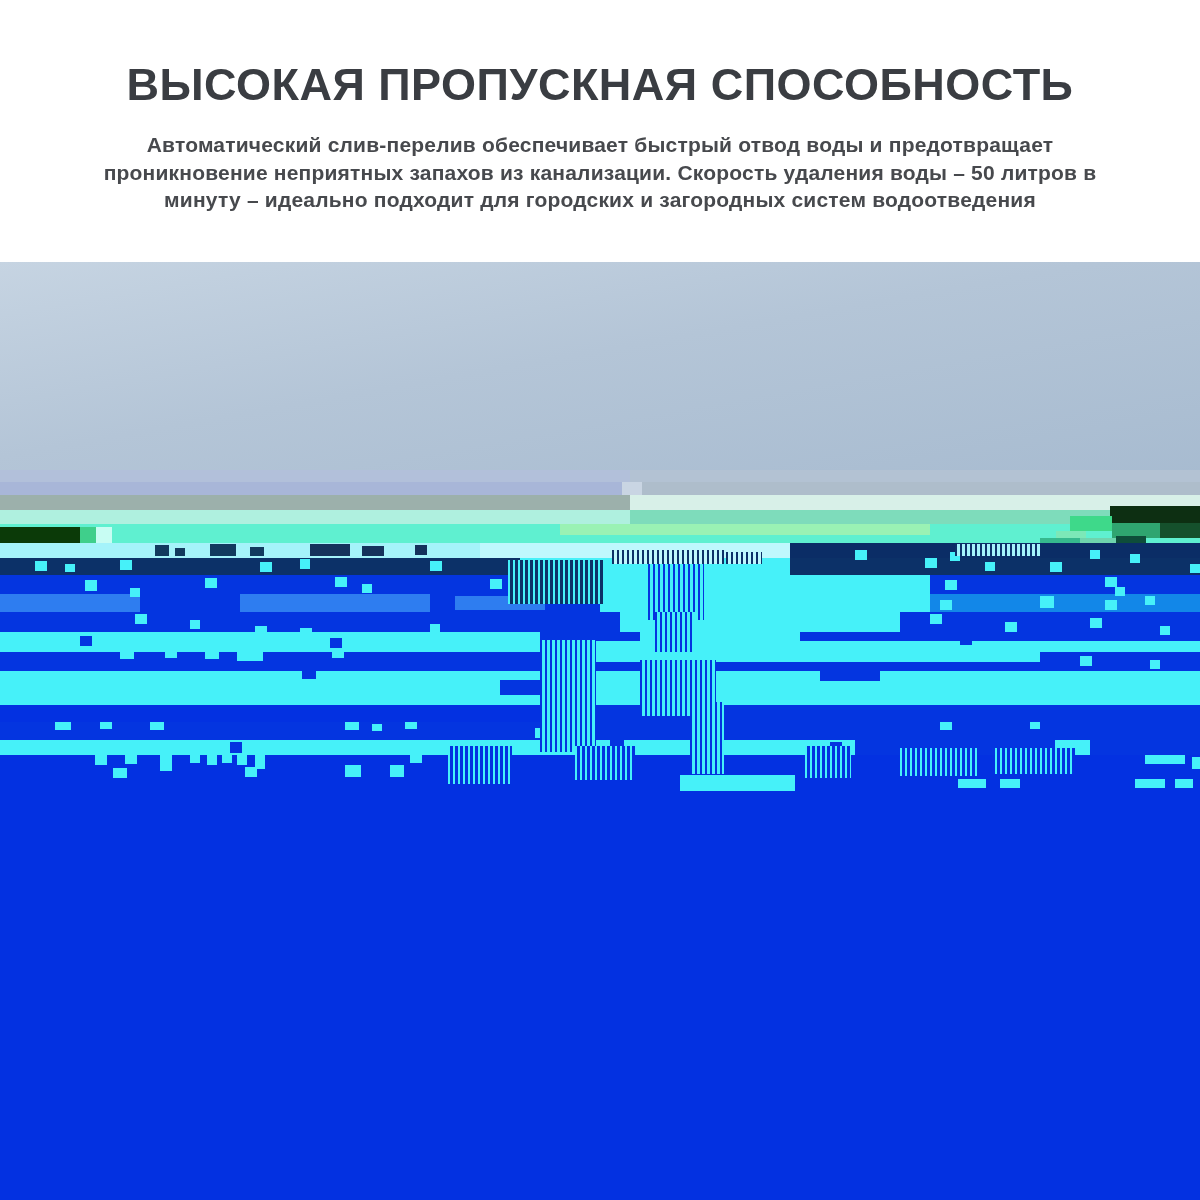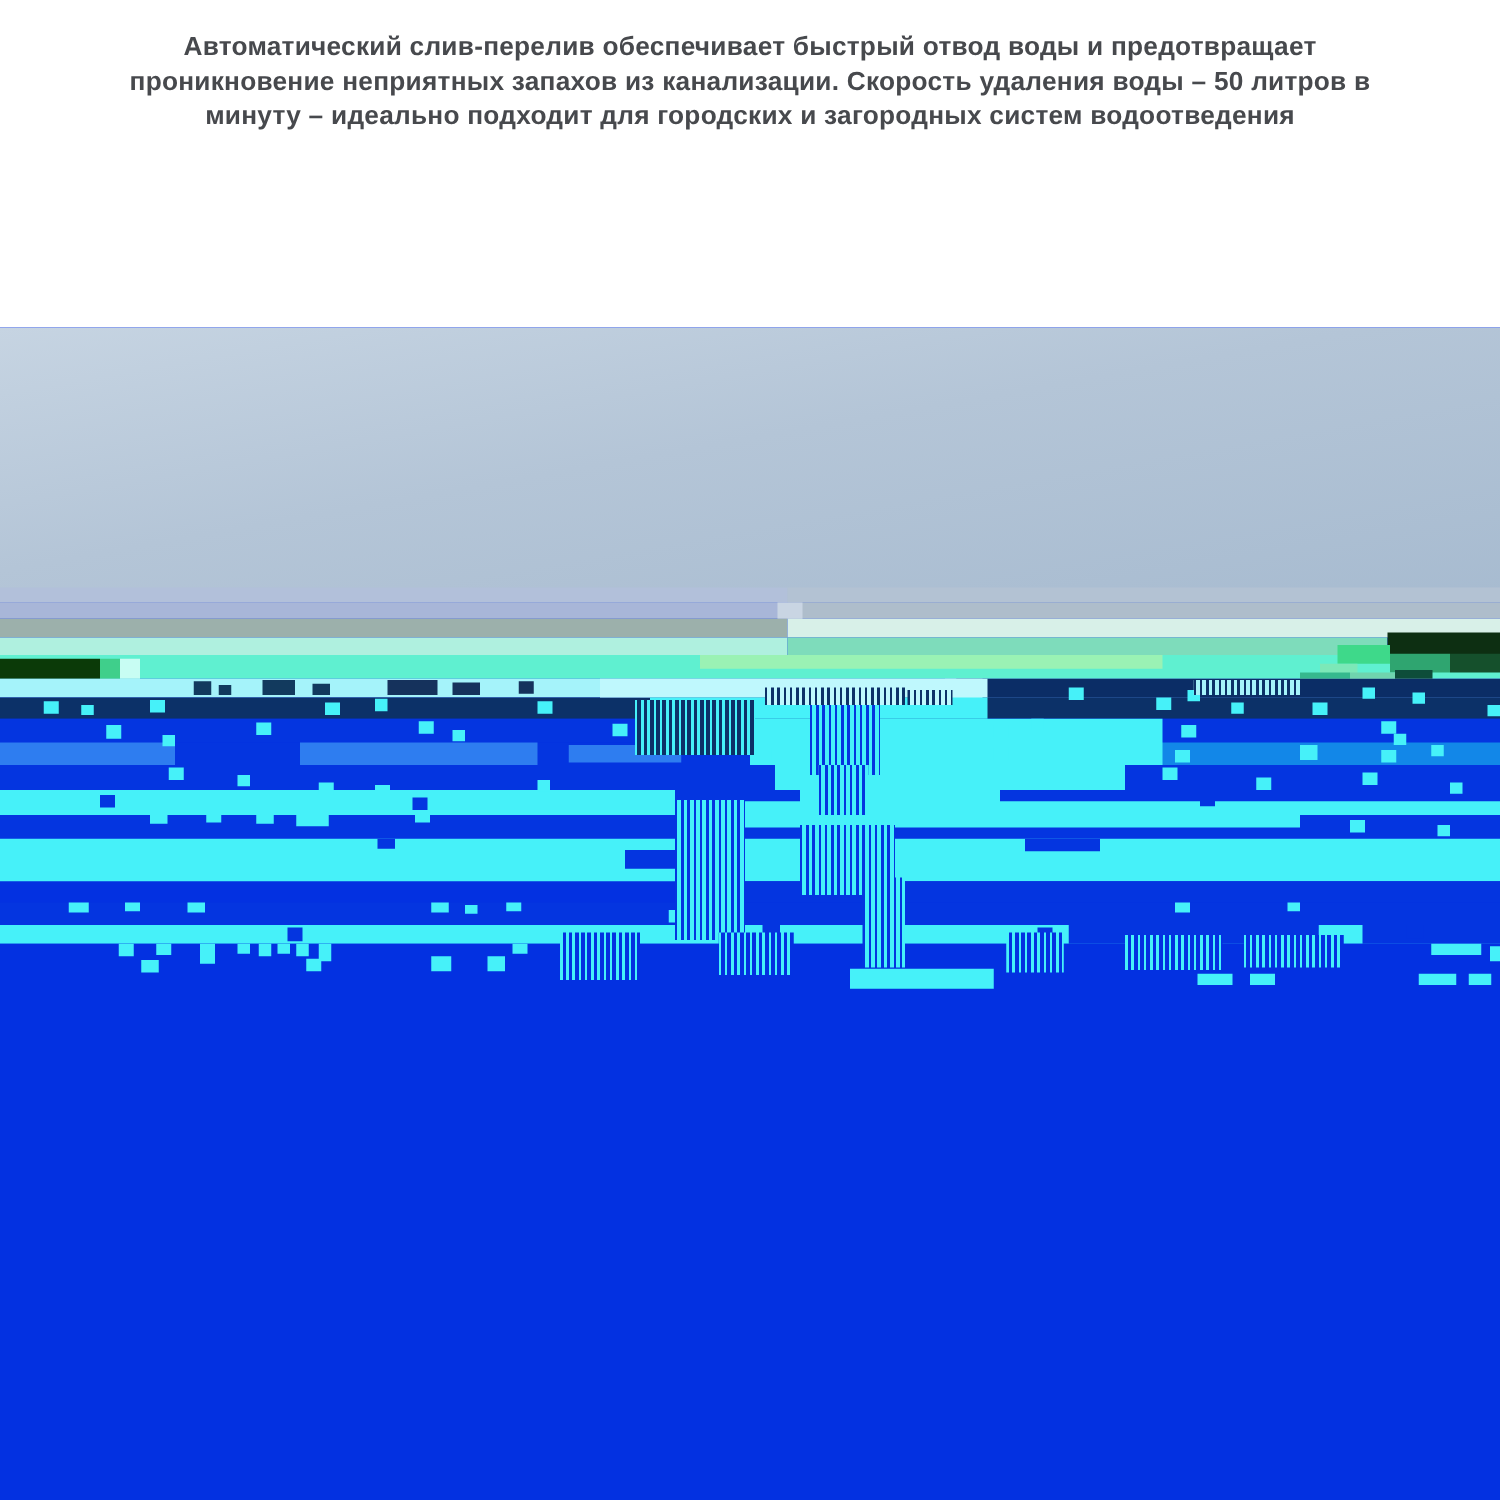--- a/index.html
+++ b/index.html
@@ -11,20 +11,21 @@
   .subtitle{margin:24px auto 0;max-width:1045px;font-size:21px;line-height:1.32;font-weight:600;
             color:#47494d;letter-spacing:.2px;}
   .photo{position:absolute;top:262px;left:0;width:1200px;height:938px;overflow:hidden;background:#0331e1;}
   .photo .r{position:absolute;}
 </style>
 </head>
 <body>
 
 <div class="page">
   <div class="header">
+    <h1 class="title">ВЫСОКАЯ ПРОПУСКНАЯ СПОСОБНОСТЬ</h1>
     <p class="subtitle">Автоматический слив-перелив обеспечивает быстрый отвод воды и предотвращает проникновение неприятных запахов из канализации. Скорость удаления воды – 50 литров в минуту – идеально подходит для городских и загородных систем водоотведения</p>
   </div>
   <div class="photo" id="photo">
       <div class="r" style="left: 0px; top: 0px; width: 1200px; height: 220px; background: linear-gradient(170deg, rgb(198, 212, 226) 0%, rgb(180, 197, 215) 45%, rgb(167, 187, 208) 100%);"></div>
       <div class="r" style="left: 0px; top: 208px; width: 630px; height: 12px; background: rgb(178, 192, 218);"></div>
       <div class="r" style="left: 630px; top: 208px; width: 570px; height: 12px; background: rgb(179, 194, 211);"></div>
       <div class="r" style="left: 0px; top: 220px; width: 630px; height: 13px; background: rgb(168, 182, 216);"></div>
       <div class="r" style="left: 630px; top: 220px; width: 570px; height: 13px; background: rgb(174, 189, 203);"></div>
       <div class="r" style="left: 622px; top: 220px; width: 20px; height: 13px; background: rgb(201, 213, 227);"></div>
       <div class="r" style="left: 0px; top: 233px; width: 630px; height: 15px; background: rgb(156, 176, 171);"></div>

